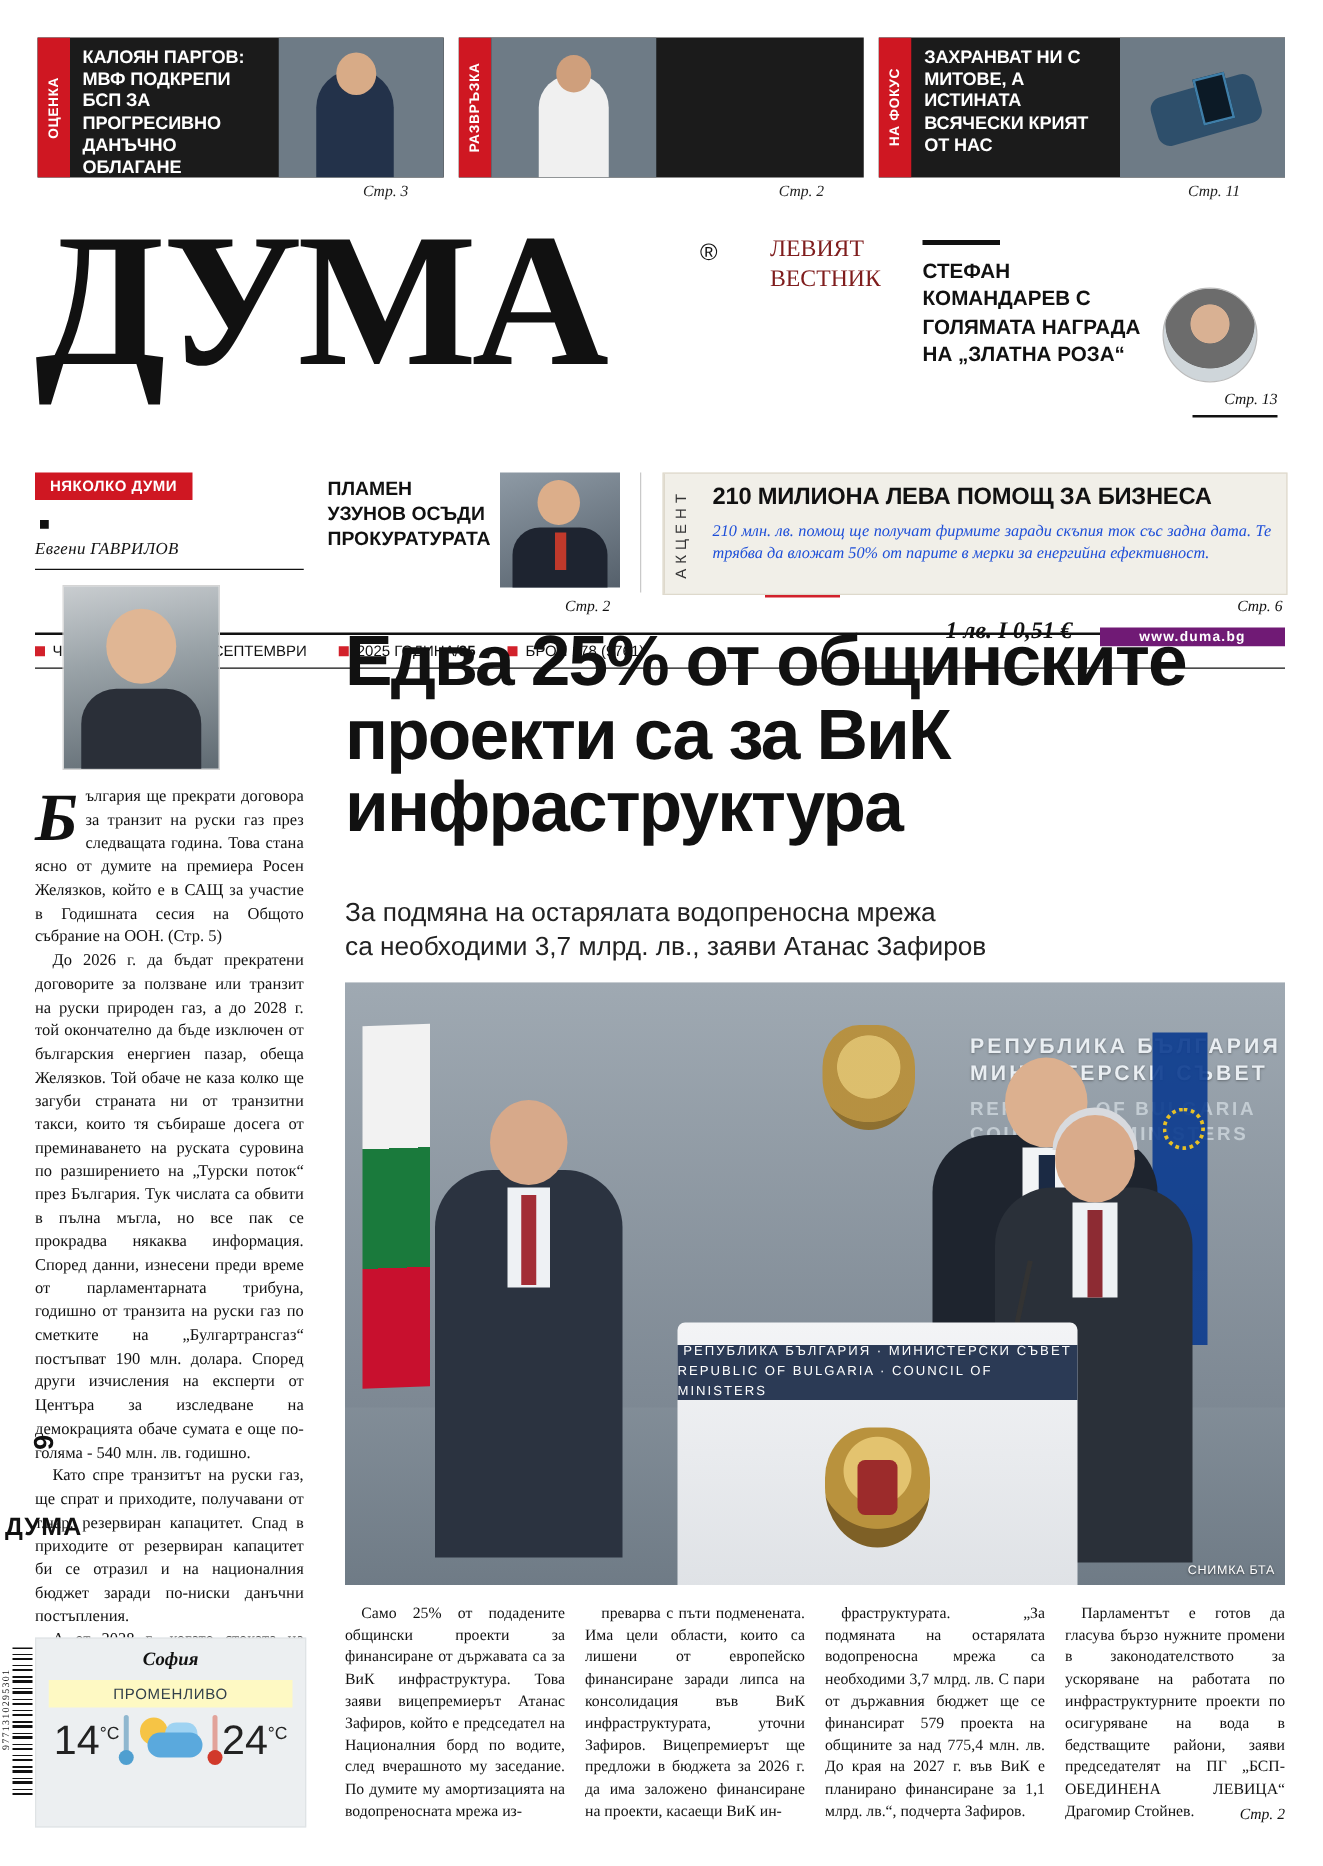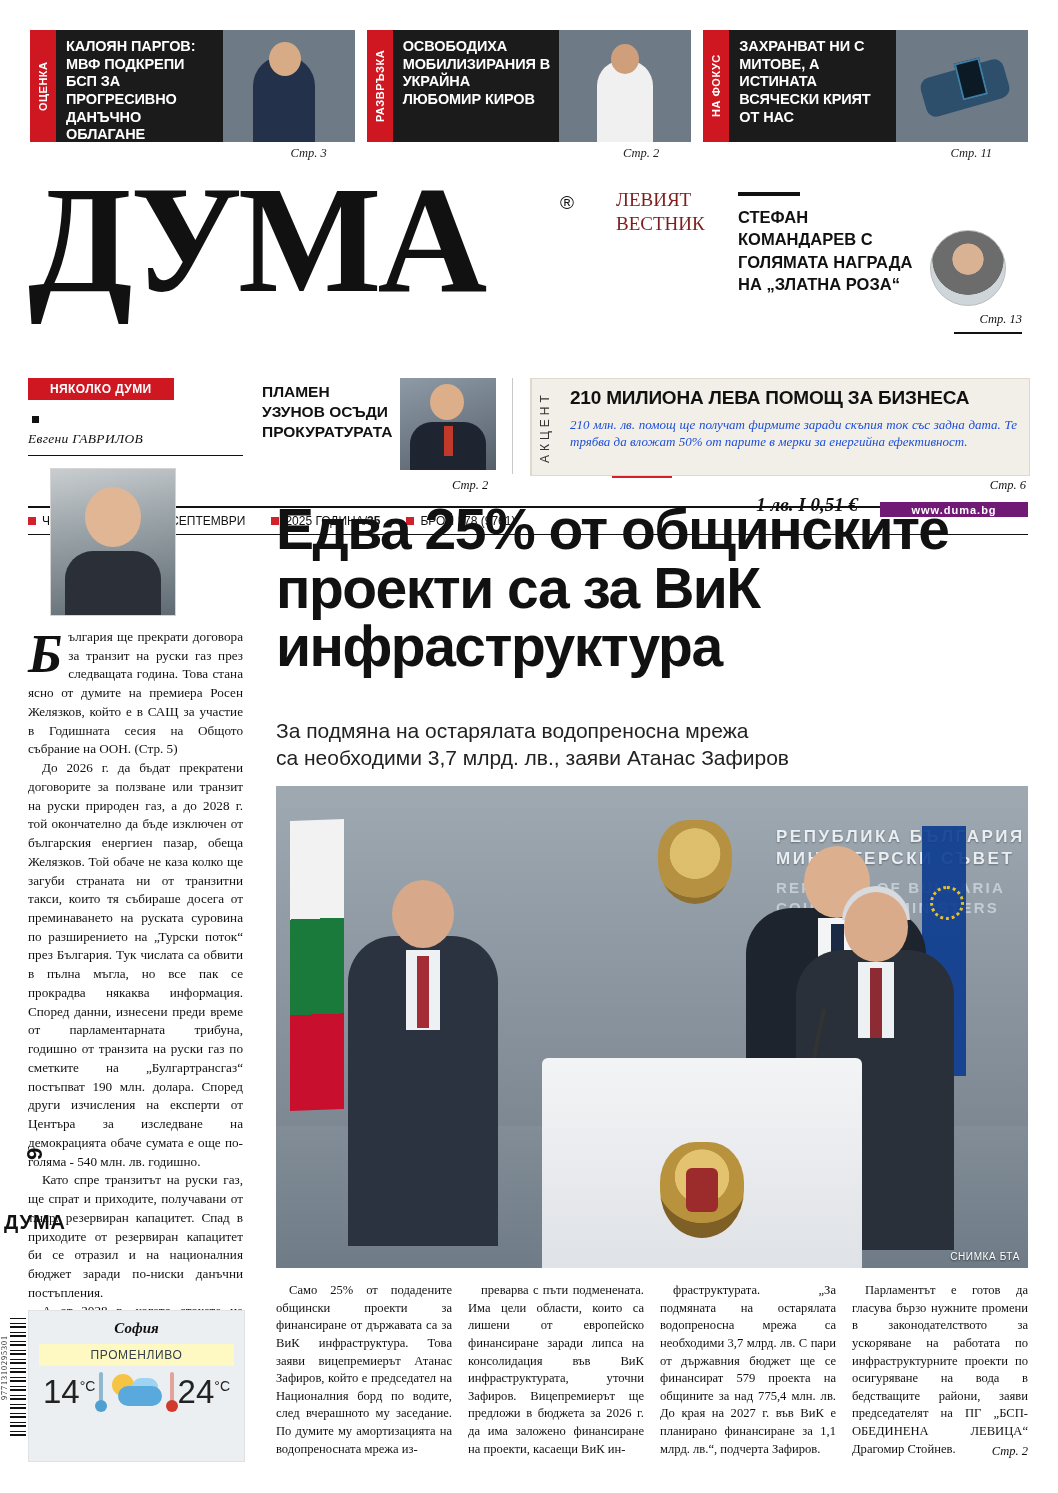--- a/index.html
+++ b/index.html
@@ -105,21 +105,21 @@
     position:absolute;right:0;top:-6px;width:148px;height:15px;background:#701a75;color:#fff;
     font-family:"Liberation Sans", sans-serif;font-size:11px;letter-spacing:1px;
     display:flex;align-items:center;justify-content:center;font-weight:bold;
   }
 
   
   .col-left{position:absolute;left:28px;top:378px;width:215px;}
   .badge-red{
     display:inline-block;background:#cf1722;color:#fff;
     font-family:"Liberation Sans", sans-serif;font-weight:bold;font-size:12px;
-    padding:4px 22px;letter-spacing:.4px;
+    padding:4px 12px;letter-spacing:.4px;
   }
   .op-title{
     font-family:"Liberation Sans", sans-serif;font-weight:bold;font-size:29px;
     margin-top:14px;letter-spacing:-.5px;color:#111;
   }
   .op-dot{width:7px;height:7px;background:#111;margin:16px 0 8px 4px;}
   .op-author{font-style:italic;font-size:13.5px;letter-spacing:.3px;}
   .op-rule{width:215px;height:1px;background:#111;margin-top:8px;}
   .op-photo{
     margin-top:12px;width:124px;height:146px;margin-left:22px;
@@ -317,21 +317,20 @@
   <div class="teaser-strip">
 
     <div class="teaser">
       <div class="tag">ОЦЕНКА</div>
       <div class="ttext">КАЛОЯН ПАРГОВ: МВФ ПОДКРЕПИ БСП ЗА ПРОГРЕСИВНО ДАНЪЧНО ОБЛАГАНЕ</div>
       <div class="tphoto photo-a"></div>
     </div>
 
     <div class="teaser">
       <div class="tag">РАЗВРЪЗКА</div>
-      <div class="ttext">ОСВОБОДИХА МОБИЛИЗИРАНИЯ В УКРАЙНА ЛЮБОМИР КИРОВ</div>
       <div class="tphoto photo-b"></div>
     </div>
 
     <div class="teaser">
       <div class="tag">НА ФОКУС</div>
       <div class="ttext">ЗАХРАНВАТ НИ С МИТОВЕ, А ИСТИНАТА ВСЯЧЕСКИ КРИЯТ ОТ НАС</div>
       <div class="tphoto photo-c"></div>
     </div>
   </div>
 
@@ -469,20 +468,24 @@
     </div>
     <div class="person p3">
       <span class="hair"></span>
         <span class="head"></span>
         <span class="shirt"></span>
         <span class="tie"></span>
     </div>
     <div class="mic"></div>
 
     <div class="podium">
+      <div class="band">
+        <span>РЕПУБЛИКА БЪЛГАРИЯ · МИНИСТЕРСКИ СЪВЕТ</span>
+        <span>REPUBLIC OF BULGARIA · COUNCIL OF MINISTERS</span>
+      </div>
       <div class="emblem"></div>
     </div>
 
     <div class="photo-credit">СНИМКА БТА</div>
   </div>
 
   <div class="botcols">
     <div class="bc">
         <p class="first">Само 25% от подадените общински проекти за финансиране от държавата са за ВиК инфраструктура. Това заяви вицепремиерът Атанас Зафиров, който е председател на Националния борд по водите, след вчерашното му заседание. По думите му амортизацията на водопреносната мрежа из-</p>
       </div>

